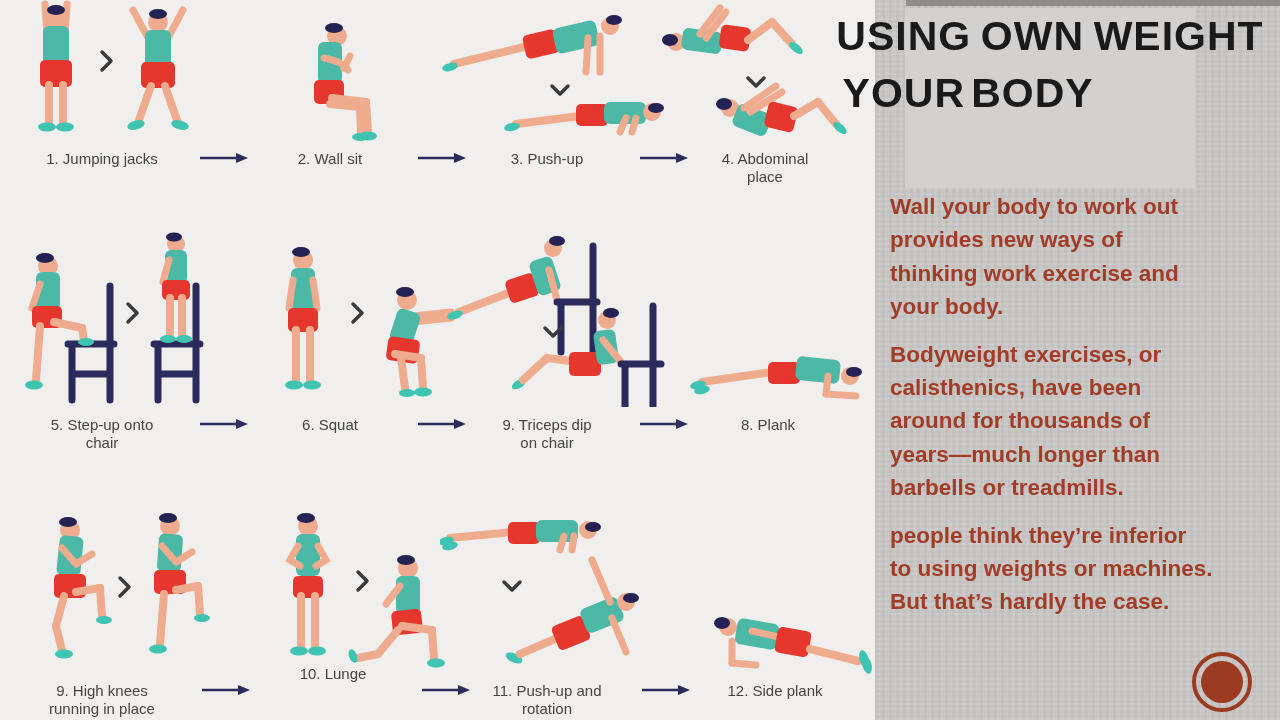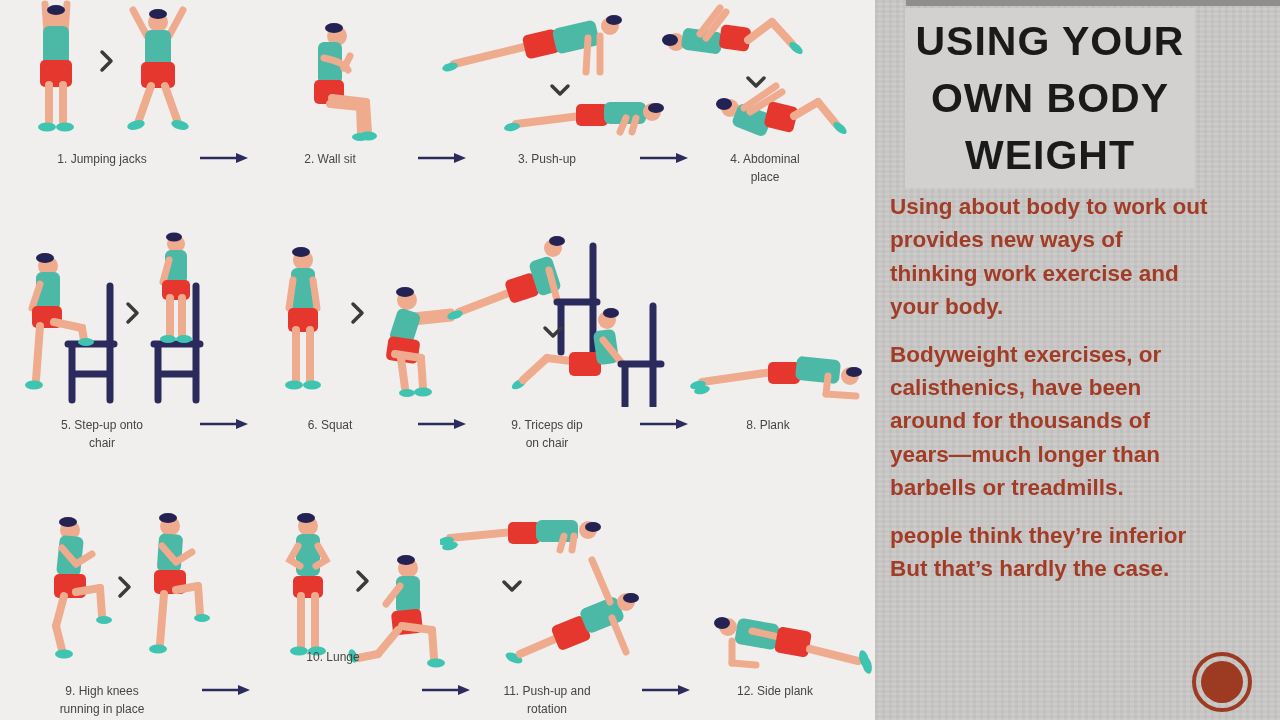--- a/index.html
+++ b/index.html
@@ -2,42 +2,42 @@
 <html><head>
 <meta charset="utf-8">
 <style>
   html,body{margin:0;padding:0;}
   body{width:1280px;height:720px;overflow:hidden;font-family:"Liberation Sans",sans-serif;}
   .slide{position:relative;width:1280px;height:720px;background:#f2f0ee;}
 
   
   .chart{position:absolute;left:0;top:0;width:875px;height:720px;background:#f1efed;}
   .fig{position:absolute;}
-  .xlabel{position:absolute;text-align:center;font-size:12px;line-height:18px;color:#454545;}
+  .xlabel{position:absolute;text-align:center;font-size:15px;line-height:18px;color:#454545;}
   .arrow{position:absolute;width:52px;height:14px;}
 
   
   .tp{fill:#4cb8a6;}        
   .st{fill:#e5372e;}        
   .hd{fill:#efab8e;}        
   .hr{fill:#232253;}        
   .sh{fill:#3fc4b1;}        
   .lb{stroke:#efab8e;stroke-width:8;stroke-linecap:round;fill:none;}   
   .lb7{stroke:#efab8e;stroke-width:7;stroke-linecap:round;fill:none;}  
   .chv{stroke:#3a3a3a;stroke-width:3.5;fill:none;stroke-linecap:round;stroke-linejoin:round;}
   .chr{stroke:#2a2a5c;stroke-width:7;fill:none;stroke-linecap:round;}  
 
   
   .panel{position:absolute;left:875px;top:0;width:405px;height:720px;background-color:#c7c6c4;
     background-image:
       repeating-linear-gradient(0deg, rgba(255,255,255,.10) 0 2px, rgba(0,0,0,0) 2px 5px),
       repeating-linear-gradient(90deg, rgba(110,110,108,.08) 0 3px, rgba(0,0,0,0) 3px 7px);}
   .topstrip{position:absolute;left:31px;top:0;width:374px;height:6px;background:#8f8e8c;}
   .titlebox{position:absolute;left:30px;top:8px;width:290px;height:180px;background:#d2d1cf;
-    display:flex;flex-direction:column;justify-content:center;}
+    display:flex;flex-direction:row;justify-content:center;}
   .titlebox div{font-size:41px;line-height:57px;font-weight:bold;color:#1a1a1a;text-align:center;letter-spacing:1px;}
   .textcol{position:absolute;left:15px;top:190px;width:380px;}
   .para{margin:0 0 14px 0;}
   .para div{font-size:22.5px;line-height:33.4px;font-weight:bold;color:#a23c27;}
   .stamp{position:absolute;left:317px;top:652px;width:60px;height:60px;border-radius:50%;
     border:4px solid #9c3a22;box-sizing:border-box;display:flex;align-items:center;justify-content:center;}
   .stamp-inner{width:42px;height:42px;border-radius:50%;background:#9c3a22;}
 </style>
 </head>
 <body>
@@ -322,21 +322,21 @@
       <div>on chair</div>
     </div>
     <div class="xlabel" style="left:688px;top:416px;width:160px">
       <div>8. Plank</div>
     </div>
 
     <div class="xlabel" style="left:12px;top:682px;width:180px">
       <div>9. High knees</div>
       <div>running in place</div>
     </div>
-    <div class="xlabel" style="left:253px;top:648px;width:160px">
+    <div class="xlabel" style="left:253px;top:665px;width:160px">
       <div>10. Lunge</div>
     </div>
     <div class="xlabel" style="left:467px;top:682px;width:160px">
       <div>11. Push-up and</div>
       <div>rotation</div>
     </div>
     <div class="xlabel" style="left:695px;top:682px;width:160px">
       <div>12. Side plank</div>
     </div>
 
@@ -382,34 +382,35 @@
     <div class="topstrip"></div>
 
     <div class="titlebox">
       <div>USING YOUR</div>
       <div>OWN BODY</div>
       <div>WEIGHT</div>
     </div>
 
     <div class="textcol">
       <div class="para">
-        <div>Using about body to work out</div>
+        <div>Wall your body to work out</div>
         <div>provides new ways of</div>
         <div>thinking work exercise and</div>
         <div>your body.</div>
       </div>
       <div class="para">
         <div>Bodyweight exercises, or</div>
         <div>calisthenics, have been</div>
         <div>around for thousands of</div>
         <div>years—much longer than</div>
         <div>barbells or treadmills.</div>
       </div>
       <div class="para">
         <div>people think they’re inferior</div>
+        <div>to using weights or machines.</div>
         <div>But that’s hardly the case.</div>
       </div>
     </div>
 
     <div class="stamp">
       <div class="stamp-inner"></div>
     </div>
   </div>
 </div>
 

